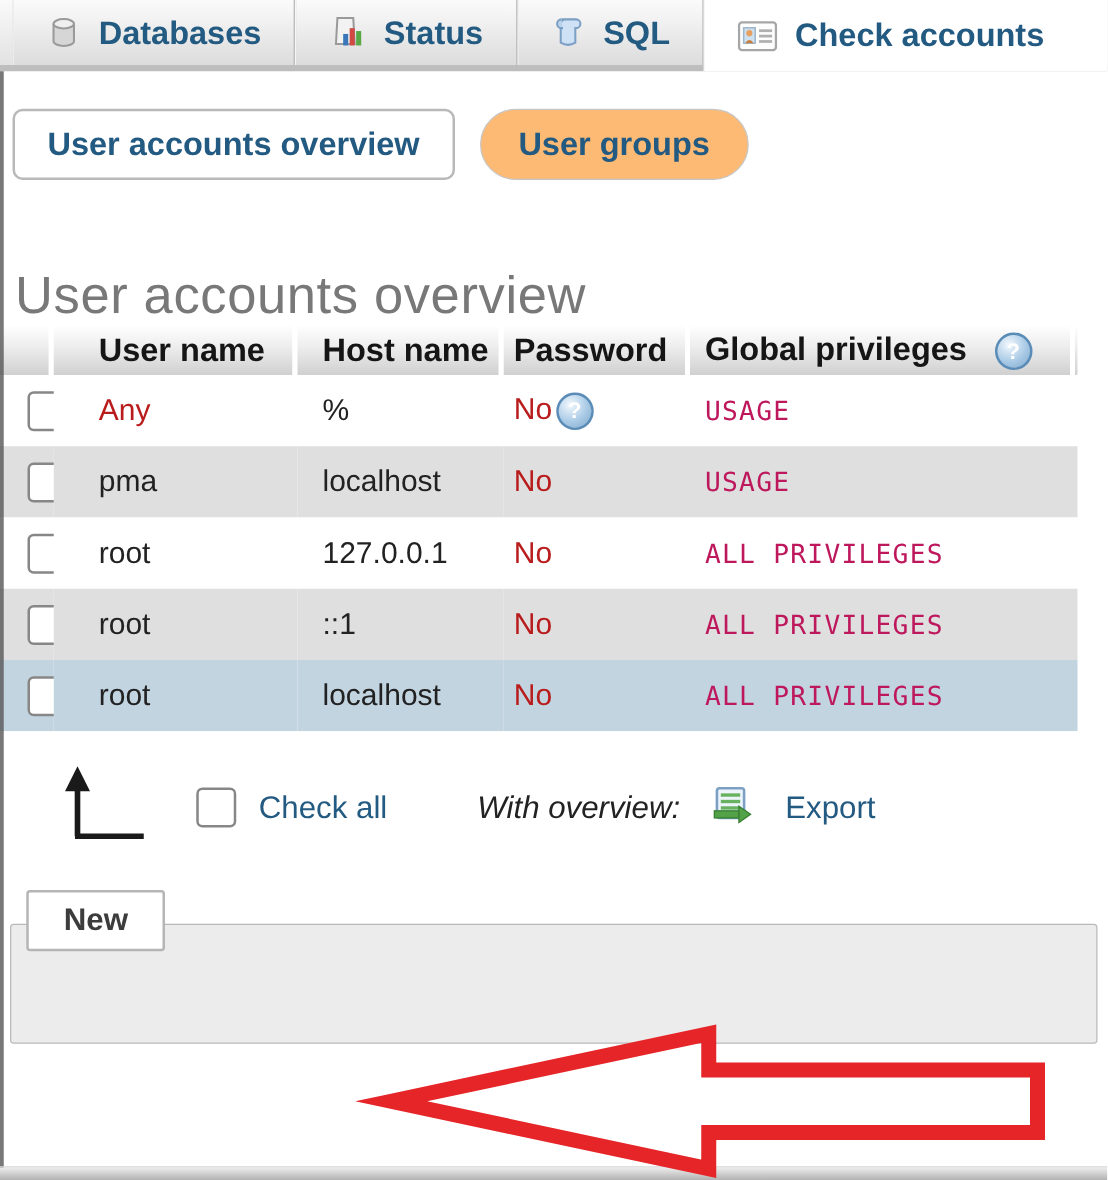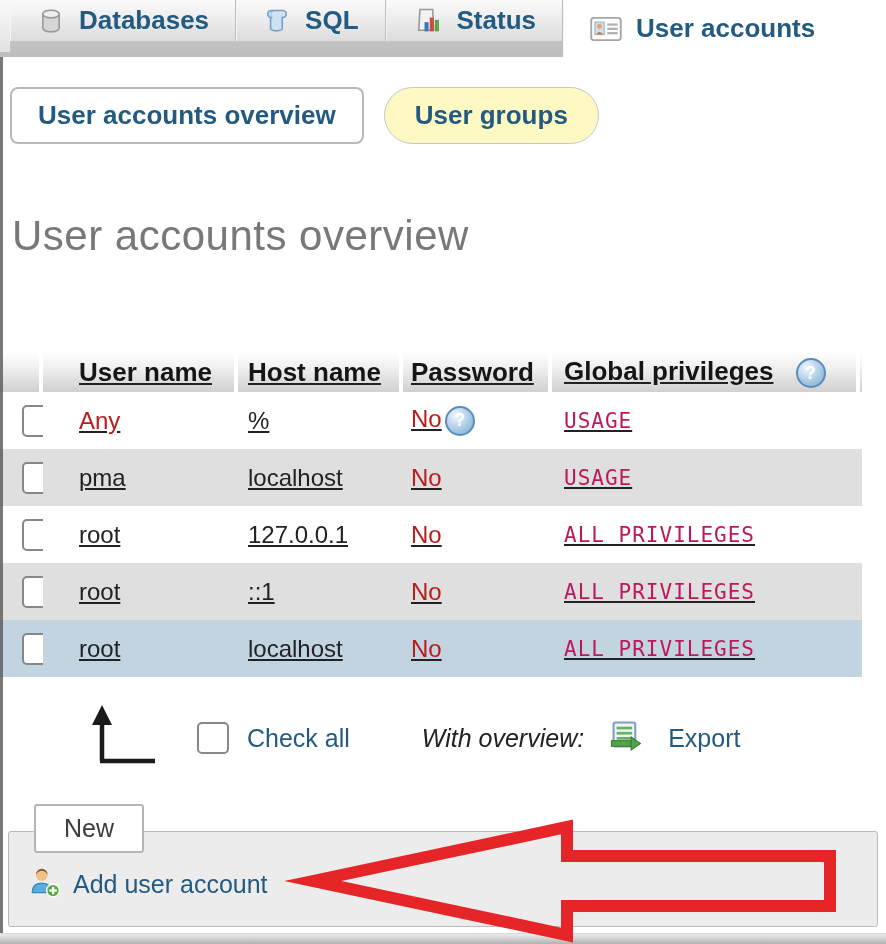--- a/index.html
+++ b/index.html
@@ -4,70 +4,70 @@
 <style>
   html,body{margin:0;padding:0;background:#fff;}
   .page{
     position:relative;width:886px;height:944px;overflow:hidden;background:#fff;
     font-family:"Liberation Sans",sans-serif;color:#222;
   }
   
   .tabbar{display:flex;align-items:flex-start;height:57px;background:linear-gradient(#cfcfcf,#bdbdbd);}
   .tabbar .spacer{width:10px;height:52px;background:linear-gradient(#fafafa,#e2e2e2);}
   .tab{
-    display:flex;align-items:center;gap:14px;height:41px;padding:0 26px;
+    display:flex;align-items:center;gap:14px;height:52px;padding:0 26px;
     background:linear-gradient(#fbfbfb,#dcdcdc);
     border-right:1px solid #bdbdbd;border-left:1px solid #f6f6f6;
     cursor:pointer;
   }
   .tab.active{height:57px;background:#fff;border-right:none;flex:1;}
   .tab-label{font-size:26px;font-weight:bold;color:#235a81;white-space:nowrap;}
   .tab svg{display:block;}
   
   .subnav{display:flex;gap:20px;margin:30px 0 0 10px;align-items:center;}
   .subbtn{font-size:26px;font-weight:bold;color:#235a81;cursor:pointer;}
   .subbtn.active{background:#fff;border:2px solid #b9b9b9;border-radius:8px;padding:11px 26px;}
-  .subbtn.pill{background:#fef9c3;border:1px solid #c6c6c6;border-radius:30px;padding:12px 30px;}
+  .subbtn.pill{background:#fdba74;border:1px solid #c6c6c6;border-radius:30px;padding:12px 30px;}
   
   h2.page-title{margin:68px 0 0 12px;font-size:42px;font-weight:normal;color:#787878;letter-spacing:.5px;}
   
-  .table-wrap{margin-top:92px;width:862px;overflow:hidden;text-decoration:underline;}
+  .table-wrap{width:862px;overflow:hidden;}
   table.users{border-collapse:separate;border-spacing:0;table-layout:fixed;width:1000px;}
   th{
     height:38px;background:linear-gradient(#ffffff 0%,#efefef 40%,#d0d0d0 100%);
     font-size:26px;font-weight:bold;color:#151515;text-align:left;vertical-align:middle;
     border-right:4px solid #fff;white-space:nowrap;overflow:hidden;
   }
   td{height:55px;font-size:24px;vertical-align:middle;white-space:nowrap;overflow:hidden;}
   tr.white{background:#fff;} tr.alt{background:#dfdfdf;} tr.marked{background:#c3d4e1;}
-  .c2{padding-left:36px;} .c3{padding-left:10px;} .c4{padding-left:8px;} .c5{padding-left:12px;} .c6{padding-left:5px;}
+  .c2{padding-left:36px;} .c3{padding-left:20px;} .c4{padding-left:8px;} .c5{padding-left:12px;} .c6{padding-left:5px;}
   .red{color:#b91c1c;}
   .mono{font-family:"DejaVu Sans Mono",monospace;font-size:21px;color:#be185d;letter-spacing:1px;}
   .cb{display:inline-block;width:28px;height:28px;background:#fff;border:2px solid #878787;border-radius:5px;margin-left:21px;vertical-align:middle;cursor:pointer;}
   .help-icon{
     display:inline-flex;align-items:center;justify-content:center;
     width:26px;height:26px;border-radius:50%;
     background:radial-gradient(circle at 35% 30%, #f2f8fd 0%, #a9cae6 55%, #7fa8cc 100%);
     border:2px solid #5b8cb8;color:#fff;font-size:18px;font-weight:bold;
     vertical-align:middle;cursor:pointer;
   }
   th .help-icon{margin-left:22px;} td .help-icon{margin-left:3px;}
   
-  .footer-controls{display:flex;align-items:center;margin:26px 0 0 0;height:70px;padding-left:40px;}
+  .footer-controls{display:flex;align-items:center;margin:26px 0 0 0;height:70px;}
   .sel-arrow{margin-left:45px;}
   .footer-controls .cb{margin-left:40px;}
   .check-all-label{margin-left:18px;font-size:25px;color:#235a81;cursor:pointer;}
   .with-selected{margin-left:72px;font-size:25px;font-style:italic;color:#222;}
   .export-link{display:flex;align-items:center;gap:24px;margin-left:26px;cursor:pointer;}
   .export-label{font-size:25px;color:#235a81;}
   
   .newbox{position:relative;margin:58px 8px 0 8px;height:94px;background:#ececec;border:1px solid #b9b9b9;border-radius:3px;}
   .legend{
-    position:absolute;left:25px;top:-28px;background:#fff;border:2px solid #b5b5b5;border-radius:3px;
-    padding:8px 28px;font-size:25px;font-weight:normal;color:#3c3c3c;
+    position:absolute;left:12px;top:-28px;background:#fff;border:2px solid #b5b5b5;border-radius:3px;
+    padding:8px 28px;font-size:25px;font-weight:bold;color:#3c3c3c;
   }
   .add-user{display:flex;align-items:center;gap:12px;padding:34px 0 0 20px;cursor:pointer;width:max-content;}
   .add-user-label{font-size:25px;color:#235a81;}
   
   .annot{position:absolute;left:0;top:0;width:886px;height:944px;pointer-events:none;z-index:10;}
   .left-edge{position:absolute;left:0;top:57px;bottom:9px;width:3px;background:#565656;opacity:.8;z-index:5;}
   .bottom-bar{position:absolute;left:0;bottom:0;width:886px;height:10px;background:linear-gradient(#ededed,#b2b2b2);border-top:1px solid #d8d8d8;z-index:6;}
 </style>
 </head>
 <body>
@@ -82,53 +82,53 @@
         <svg width="28" height="28" viewBox="0 0 24 24">
           <path d="M5 6 v12 a7 3.2 0 0 0 14 0 V6" fill="#d6d6d6" stroke="#9a9a9a" stroke-width="1.4"></path>
           <ellipse cx="12" cy="6" rx="7" ry="3.2" fill="#efefef" stroke="#9a9a9a" stroke-width="1.4"></ellipse>
         </svg>
       </span>
       <span class="tab-label">Databases</span>
     </div>
 
     <div class="tab">
       <span>
-        <svg width="28" height="28" viewBox="0 0 24 24">
-          <path d="M7 3 h10 a3 3 0 0 1 0 6 h-0.5 v10 q-5 3 -10 0 v-13 a3 3 0 0 1 3-3 z" fill="#cfe2f5" stroke="#7c9fc4" stroke-width="1.4"></path>
-          <path d="M7 3 a3 3 0 0 0 -3 3 a3 3 0 0 0 3 3 h1" fill="#b9d4ec" stroke="#7c9fc4" stroke-width="1.4"></path>
-        </svg>
-      </span>
-      <span class="tab-label">SQL</span>
-    </div>
-
-    <div class="tab">
-      <span>
         <svg width="30" height="28" viewBox="0 0 26 24">
           <path d="M6 2 h11 l1 18 h-13 z" fill="#f2f2f2" stroke="#9a9a9a" stroke-width="1.4"></path>
           <rect x="10" y="13" width="3.5" height="8" fill="#3b77b8"></rect>
           <rect x="14.5" y="9" width="3.5" height="12" fill="#d04a43"></rect>
           <rect x="19" y="11" width="3.5" height="10" fill="#58a846"></rect>
         </svg>
       </span>
       <span class="tab-label">Status</span>
+    </div>
+
+    <div class="tab">
+      <span>
+        <svg width="28" height="28" viewBox="0 0 24 24">
+          <path d="M7 3 h10 a3 3 0 0 1 0 6 h-0.5 v10 q-5 3 -10 0 v-13 a3 3 0 0 1 3-3 z" fill="#cfe2f5" stroke="#7c9fc4" stroke-width="1.4"></path>
+          <path d="M7 3 a3 3 0 0 0 -3 3 a3 3 0 0 0 3 3 h1" fill="#b9d4ec" stroke="#7c9fc4" stroke-width="1.4"></path>
+        </svg>
+      </span>
+      <span class="tab-label">SQL</span>
     </div>
 
     <div class="tab active">
       <span>
         <svg width="32" height="26" viewBox="0 0 26 21">
           <rect x="1" y="1.5" width="24" height="18" rx="2" fill="#fdfdfd" stroke="#a6a6a6" stroke-width="1.5"></rect>
           <rect x="4" y="5" width="7.5" height="10" fill="#cde0f0" stroke="#9fb6cc" stroke-width="1"></rect>
           <circle cx="7.7" cy="8.5" r="2" fill="#e8a060"></circle>
           <path d="M5 15 q2.7-4 5.5 0 z" fill="#c77f3e"></path>
           <rect x="14" y="6" width="8.5" height="1.8" fill="#b0b0b0"></rect>
           <rect x="14" y="9.5" width="8.5" height="1.8" fill="#b0b0b0"></rect>
           <rect x="14" y="13" width="8.5" height="1.8" fill="#b0b0b0"></rect>
         </svg>
       </span>
-      <span class="tab-label">User accounts</span>
+      <span class="tab-label">Check accounts</span>
     </div>
   </div>
 
   <div class="subnav">
     <div class="subbtn active">User accounts overview</div>
     <div class="subbtn pill">User groups</div>
   </div>
 
   <h2 class="page-title">User accounts overview</h2>
 
@@ -222,33 +222,20 @@
           <rect x="1" y="19" width="19" height="5.5" fill="#53a24a" stroke="#357f2f" stroke-width="1"></rect>
           <polygon points="20,15.5 29,21.7 20,28" fill="#53a24a" stroke="#357f2f" stroke-width="1"></polygon>
         </svg>
       </span>
       <span class="export-label">Export</span>
     </span>
   </div>
 
   <div class="newbox">
     <div class="legend">New</div>
-    <div class="add-user">
-      <span>
-        <svg width="32" height="32" viewBox="0 0 30 30">
-          <circle cx="12" cy="8.5" r="5.5" fill="#f0c08a"></circle>
-          <path d="M6.5 8 a5.5 5.5 0 0 1 11 0 q-2.4-3.6 -5.5-3.6 q-3.1 0 -5.5 3.6 z" fill="#8a5a2a"></path>
-          <path d="M3 25 q0-9 9-9 q9 0 9 9 z" fill="#58aede" stroke="#3a85b5" stroke-width="1.2"></path>
-          <circle cx="22.5" cy="23" r="6" fill="#57a83f" stroke="#ffffff" stroke-width="1.4"></circle>
-          <rect x="21.5" y="19.5" width="2.2" height="7" fill="#fff"></rect>
-          <rect x="19.1" y="21.9" width="7" height="2.2" fill="#fff"></rect>
-        </svg>
-      </span>
-      <span class="add-user-label">Add user account</span>
-    </div>
   </div>
 
   <svg class="annot" viewBox="0 0 886 944">
     <polygon points="313,881 567,827 567,856 830,856 830,906 567,906 567,935" fill="none" stroke="#e52528" stroke-width="12" stroke-miterlimit="14"></polygon>
   </svg>
 
   <div class="left-edge"></div>
   <div class="bottom-bar"></div>
 </div>
 

